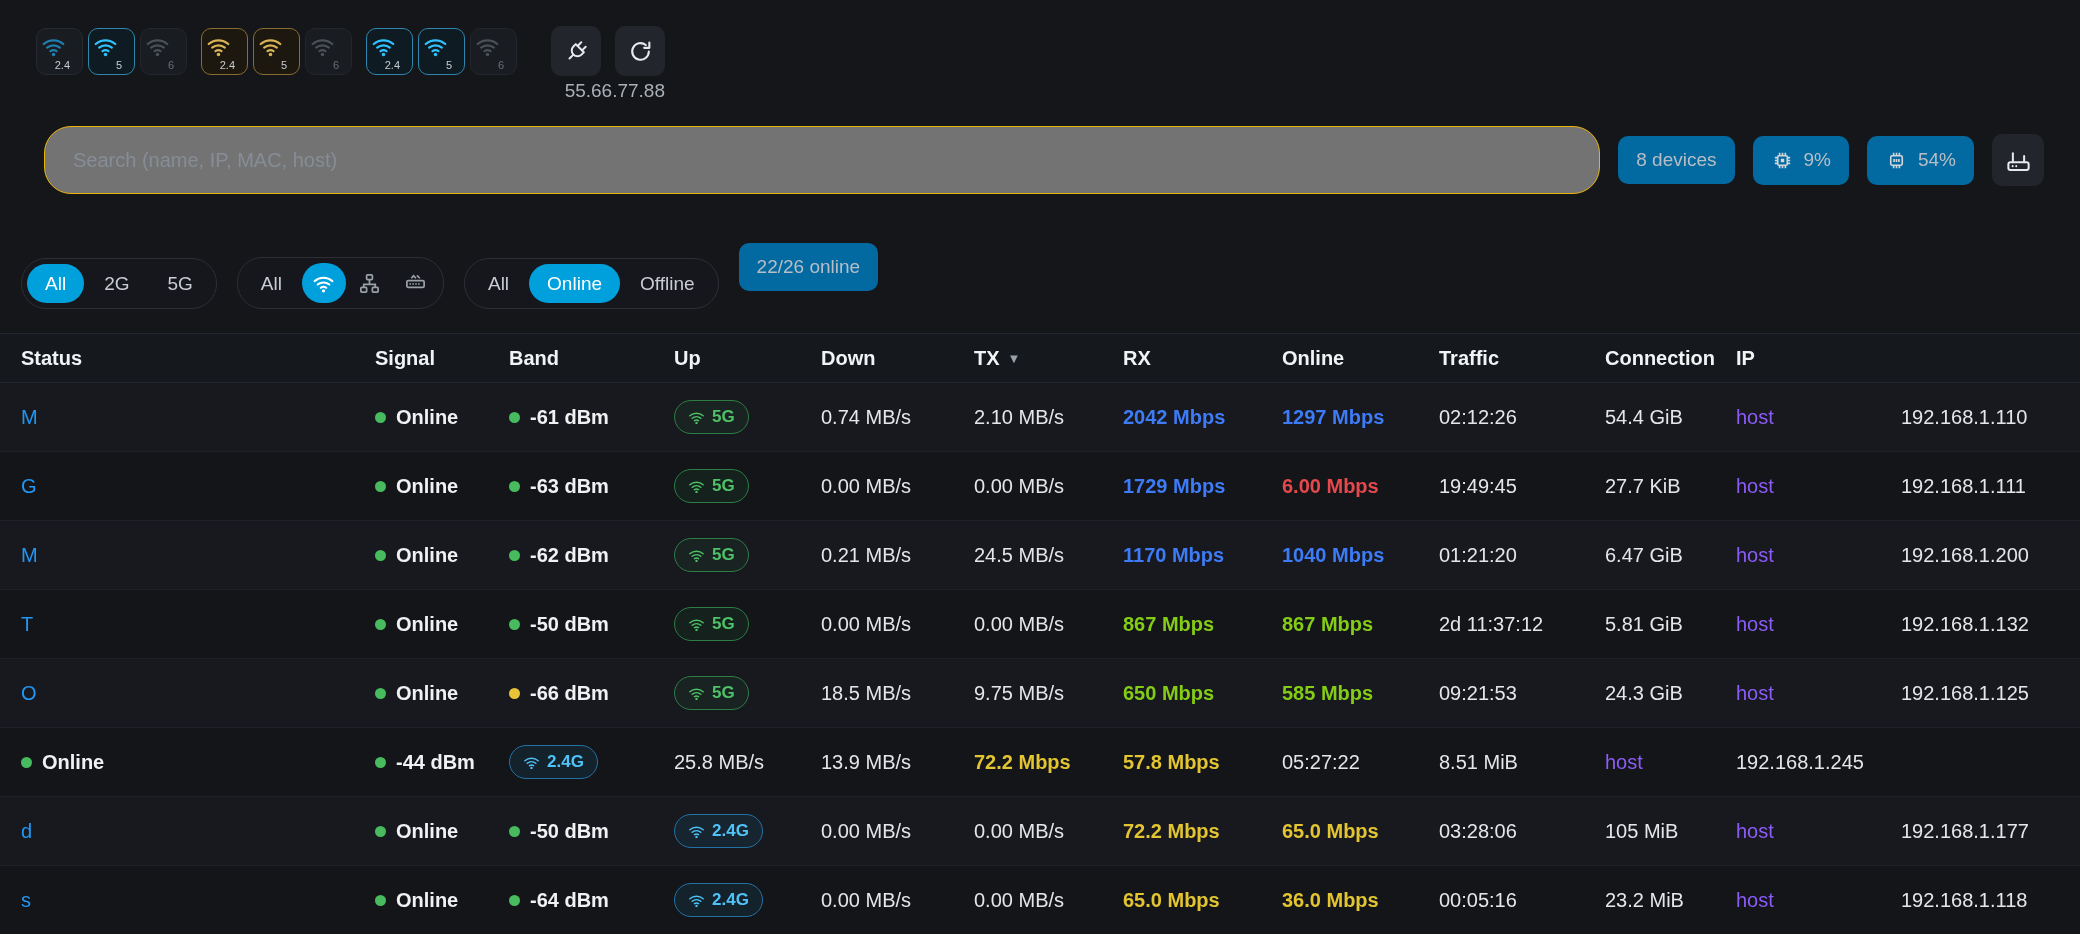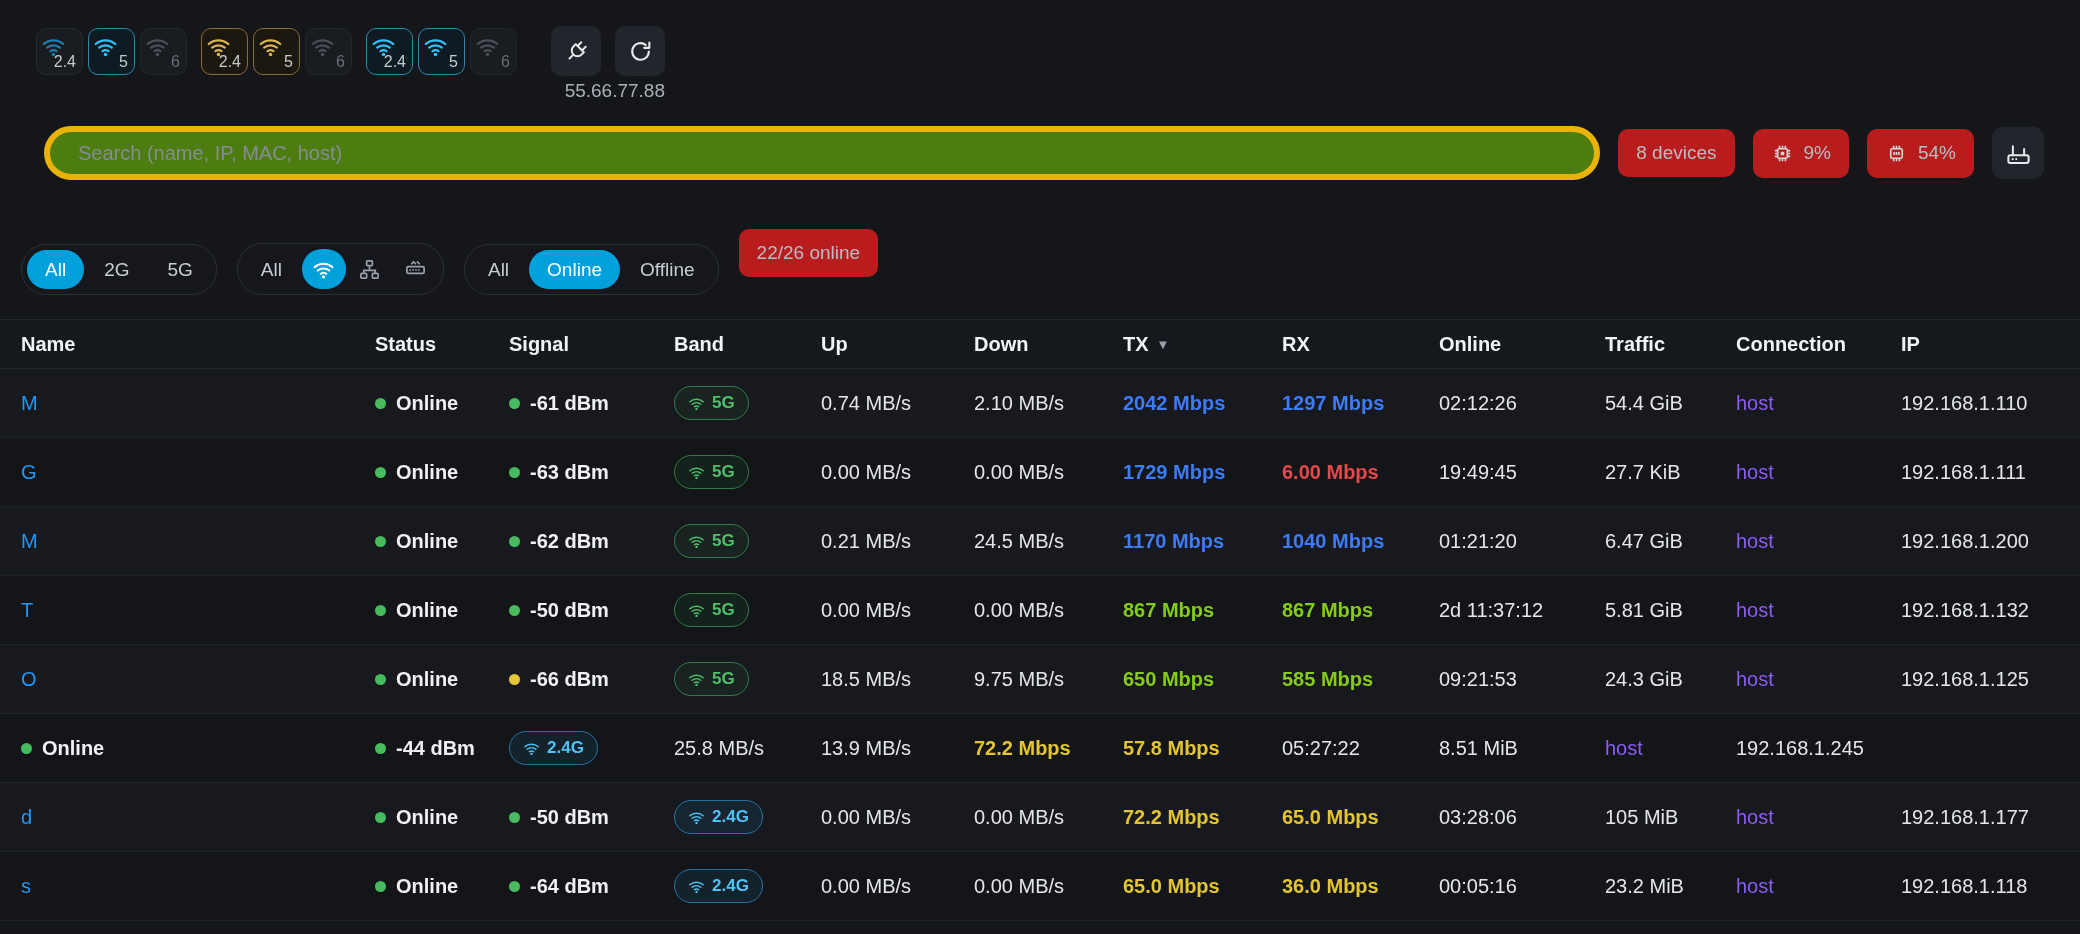--- a/index.html
+++ b/index.html
@@ -17,43 +17,43 @@
   .router-line a { color:#2da8e0; text-decoration:none; margin-left:6px; }
   .topbar-right { display:flex; flex-direction:column; align-items:flex-end; }
   .icon-rows { display:flex; align-items:center; gap:14px; }
   .band-group { display:flex; gap:5px; }
   .band-btn {
     position:relative; width:47px; height:47px; border-radius:10px;
     background:#191c21; border:1px solid #23262c; cursor:pointer;
     display:flex; align-items:flex-start; justify-content:flex-start; padding:5px 0 0 4px;
   }
   .band-btn svg { width:25px; height:25px; }
-  .band-num { position:absolute; right:6px; bottom:3px; font-size:16px; color:#c6cbd1;margin-top:40px; }
+  .band-num { position:absolute; right:12px; bottom:3px; font-size:11px; color:#c6cbd1;margin-top:40px; }
   .state-cyan     { color:#2fc2ff; border-color:#2e86ad; background:#0f1b22; }
   .state-cyan-dim { color:#1e7fae; border-color:#262b31; }
   .state-gold     { color:#d8b455; border-color:#8a6d33; background:#1c180f; }
   .state-off      { color:#4b5057; }
   .state-off .band-num { color:#6a7077; }
   .action-btn {
     width:50px; height:50px; border-radius:10px; background:#22252b; border:none;
     color:#e7e9ec; display:flex; align-items:center; justify-content:center; cursor:pointer;
   }
   .action-btn.first { margin-left:20px; }
   .action-btn svg { width:25px; height:25px; }
   .wan-ip { margin-top:4px; font-size:19px; color:#aab0b8; }
 
   
   .search-row { display:flex; align-items:center; gap:18px; padding:24px 36px 0 44px; }
   .search-input {
-    flex:1; height:54px; border-radius:27px; background:#4d7c0f; border:6px solid #eab308;
+    flex:1; height:68px; border-radius:27px; background:#737373; border:1px solid #eab308;
     color:#e2e5e9; font-size:20px; padding:0 28px; outline:none; font-family:inherit;
   }
   .search-input::placeholder { color:#868d96; }
   .badge {
-    background:#b91c1c; color:#b8bec6; border-radius:10px; padding:13px 18px; font-size:19px;
+    background:#0369a1; color:#b8bec6; border-radius:10px; padding:13px 18px; font-size:19px;
     display:inline-flex; align-items:center; gap:10px; white-space:nowrap;
   }
   .badge svg { width:23px; height:23px; color:#d3d7dc; }
   .square-btn {
     width:52px; height:52px; border-radius:10px; background:#22252b; border:none;
     color:#e7e9ec; display:flex; align-items:center; justify-content:center; cursor:pointer;
   }
   .square-btn svg { width:27px; height:27px; }
 
   
@@ -288,23 +288,20 @@
       <button class="pill">Offline</button>
     </div>
     <span class="badge">
       <span>22/26 online</span>
     </span>
   </div>
 
   <div class="table">
     <div class="thead" id="thead">
         <div class="th">
-          <span>Name</span>
-        </div>
-        <div class="th">
           <span>Status</span>
         </div>
         <div class="th">
           <span>Signal</span>
         </div>
         <div class="th">
           <span>Band</span>
         </div>
         <div class="th">
           <span>Up</span>

